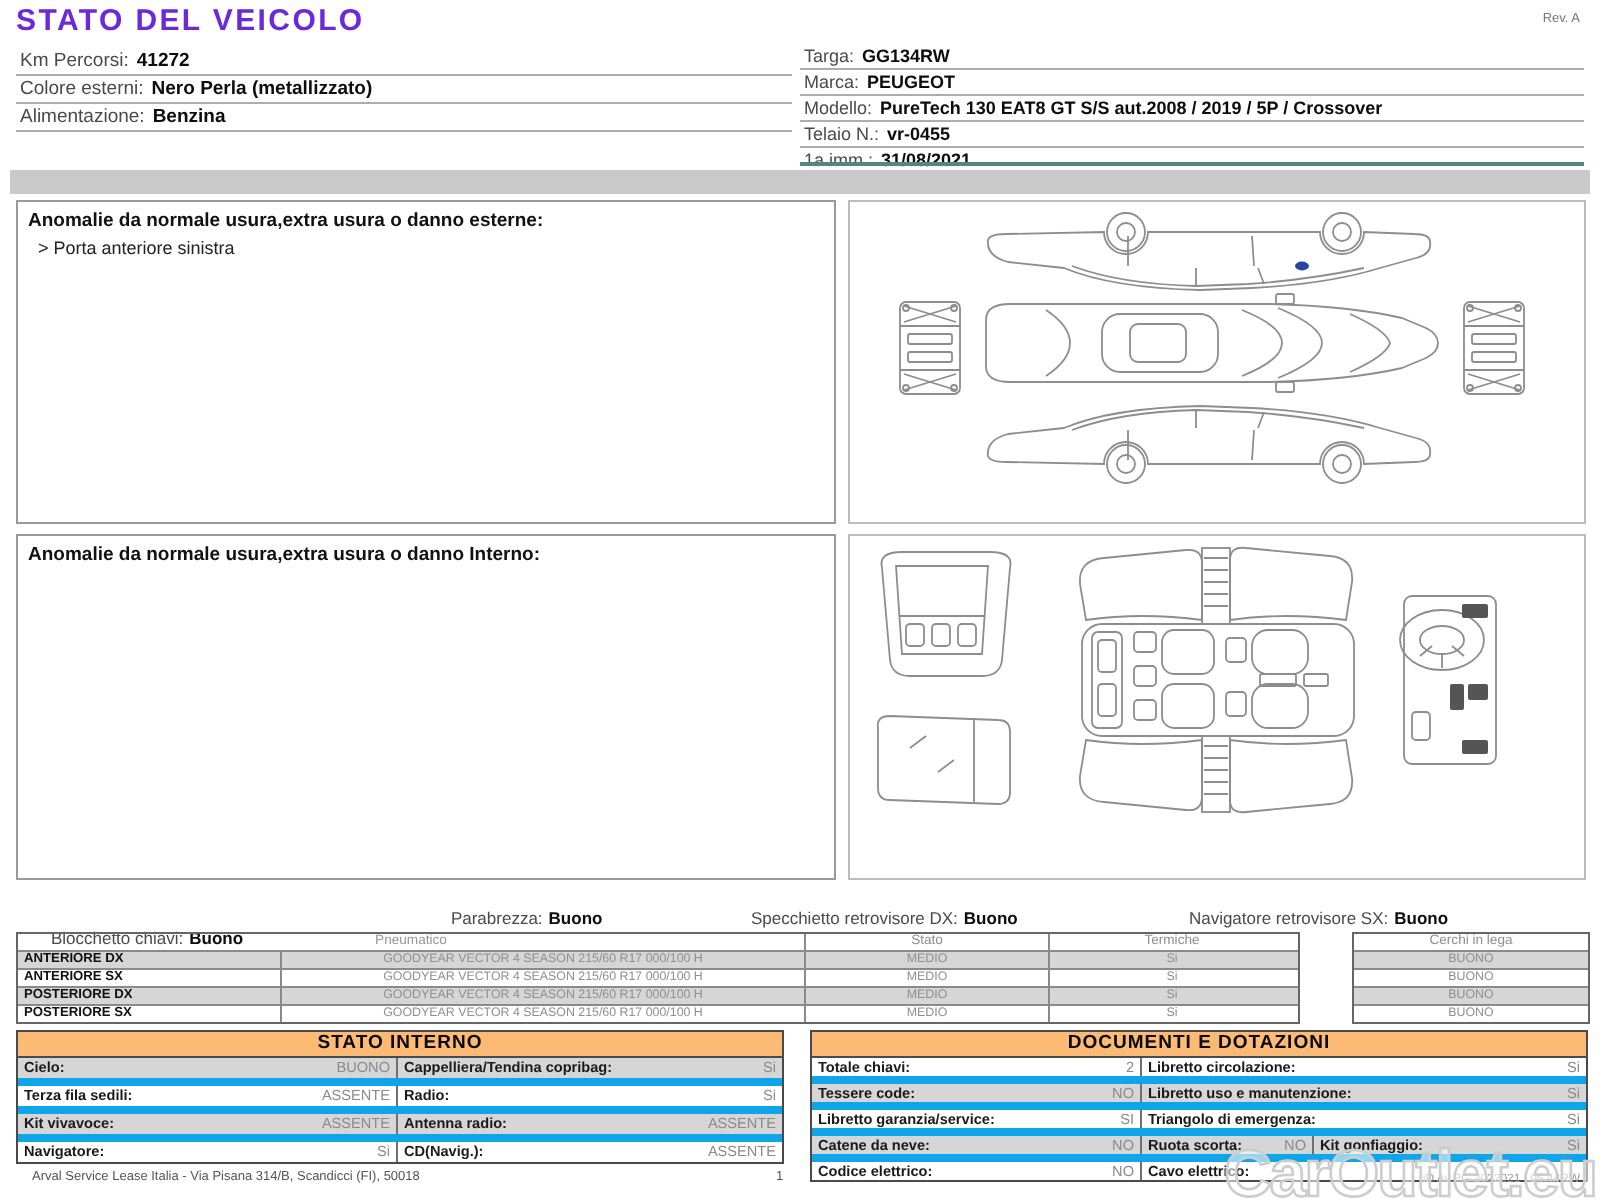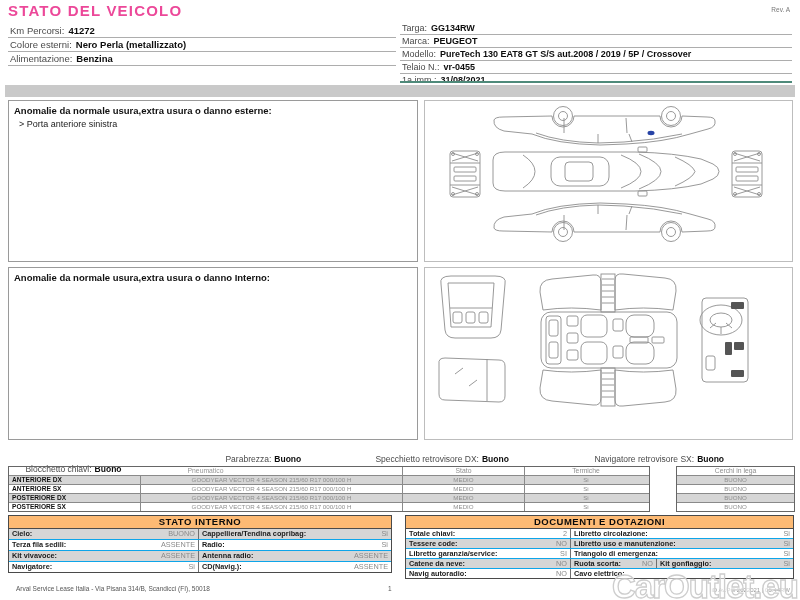--- a/index.html
+++ b/index.html
@@ -1,20 +1,20 @@
 <!DOCTYPE html>
 <html><head>
 <meta charset="utf-8">
 <style>
   html,body{margin:0;padding:0;background:#fff;}
   .page{position:relative;width:800px;height:600px;background:#fff;overflow:hidden;
         font-family:"Liberation Sans",sans-serif;color:#222;}
   .abs{position:absolute;}
   
-  .title{left:8px;top:2px;font-size:15px;font-weight:bold;color:#ec4899;letter-spacing:1.2px;}
+  .title{left:8px;top:2px;font-size:15px;font-weight:bold;color:#6d28d9;letter-spacing:1.2px;}
   .rev{right:10px;top:6px;font-size:6.5px;color:#777;}
   .info-left{left:8px;top:24px;width:388px;}
   .info-right{left:400px;top:22px;width:392px;}
   .field-row{display:flex;align-items:flex-end;border-bottom:1px solid #adadad;padding:0 2px 1px 2px;}
   .info-left .field-row{height:12px;font-size:9.5px;}
   .info-right .field-row{height:11px;font-size:9px;}
   .f-label{color:#4a4a4a;white-space:pre;}
   .f-value{font-weight:bold;color:#0d0d0d;margin-left:4px;white-space:pre;}
   .teal-line{left:400px;top:81px;width:392px;height:2px;background:#4e8a7a;}
   .gray-bar{left:5px;top:85px;width:790px;height:12px;background:#c9c9c9;}
@@ -40,21 +40,21 @@
   .tt-term{width:122px;text-align:center;color:#8f8f8f;}
   .tt-merged{width:394px;text-align:center;}
   .rowg{background:#d6d6d6;}
   .cerchitable{left:676px;top:466px;width:117px;border:1px solid #666;font-size:6.2px;}
   .ct-row{height:8px;line-height:8px;text-align:center;border-bottom:1px solid #8a8a8a;color:#8f8f8f;}
   .ct-row:last-child{border-bottom:none;}
   
   .info-table{top:515px;border:1px solid #4a4a4a;font-size:7.3px;background:#fff;}
   .it-header{text-align:center;font-weight:bold;font-size:9.5px;height:12px;line-height:12px;
              background:#fdba74;border-bottom:1px solid #4a4a4a;color:#0a0a0a;letter-spacing:.5px;}
-  .it-row{display:flex;border-bottom:1px solid #0ea5e9;}
+  .it-row{display:flex;border-bottom:4px solid #0ea5e9;}
   .it-row:last-child{border-bottom:none;}
   .si .it-row{height:10px;line-height:10px;}
   .doc .it-row{height:9px;line-height:9px;}
   .it-cell{display:flex;justify-content:space-between;padding:0 3px;border-right:1px solid #6f6f6f;
            box-sizing:border-box;overflow:hidden;white-space:nowrap;}
   .it-cell:last-child{border-right:none;}
   .it-l{font-weight:bold;color:#1a1a1a;}
   .it-v{color:#8a8a8a;margin-left:3px;}
   .si{left:8px;width:382px;}
   .si .c1{width:190px;} .si .c2{width:192px;}
@@ -365,21 +365,21 @@
           <span class="it-l">Ruota scorta:</span>
           <span class="it-v">NO</span>
         </div>
       <div class="it-cell c2b">
           <span class="it-l">Kit gonfiaggio:</span>
           <span class="it-v">Si</span>
         </div>
     </div>
     <div class="it-row">
       <div class="it-cell c1">
-          <span class="it-l">Navig autoradio:</span>
+          <span class="it-l">Codice elettrico:</span>
           <span class="it-v">NO</span>
         </div>
       <div class="it-cell c2">
           <span class="it-l">Cavo elettrico:</span>
           <span class="it-v"></span>
         </div>
     </div>
   </div>
 
   <div class="abs foot" style="left:16px;">Arval Service Lease Italia - Via Pisana 314/B, Scandicci (FI), 50018</div>

